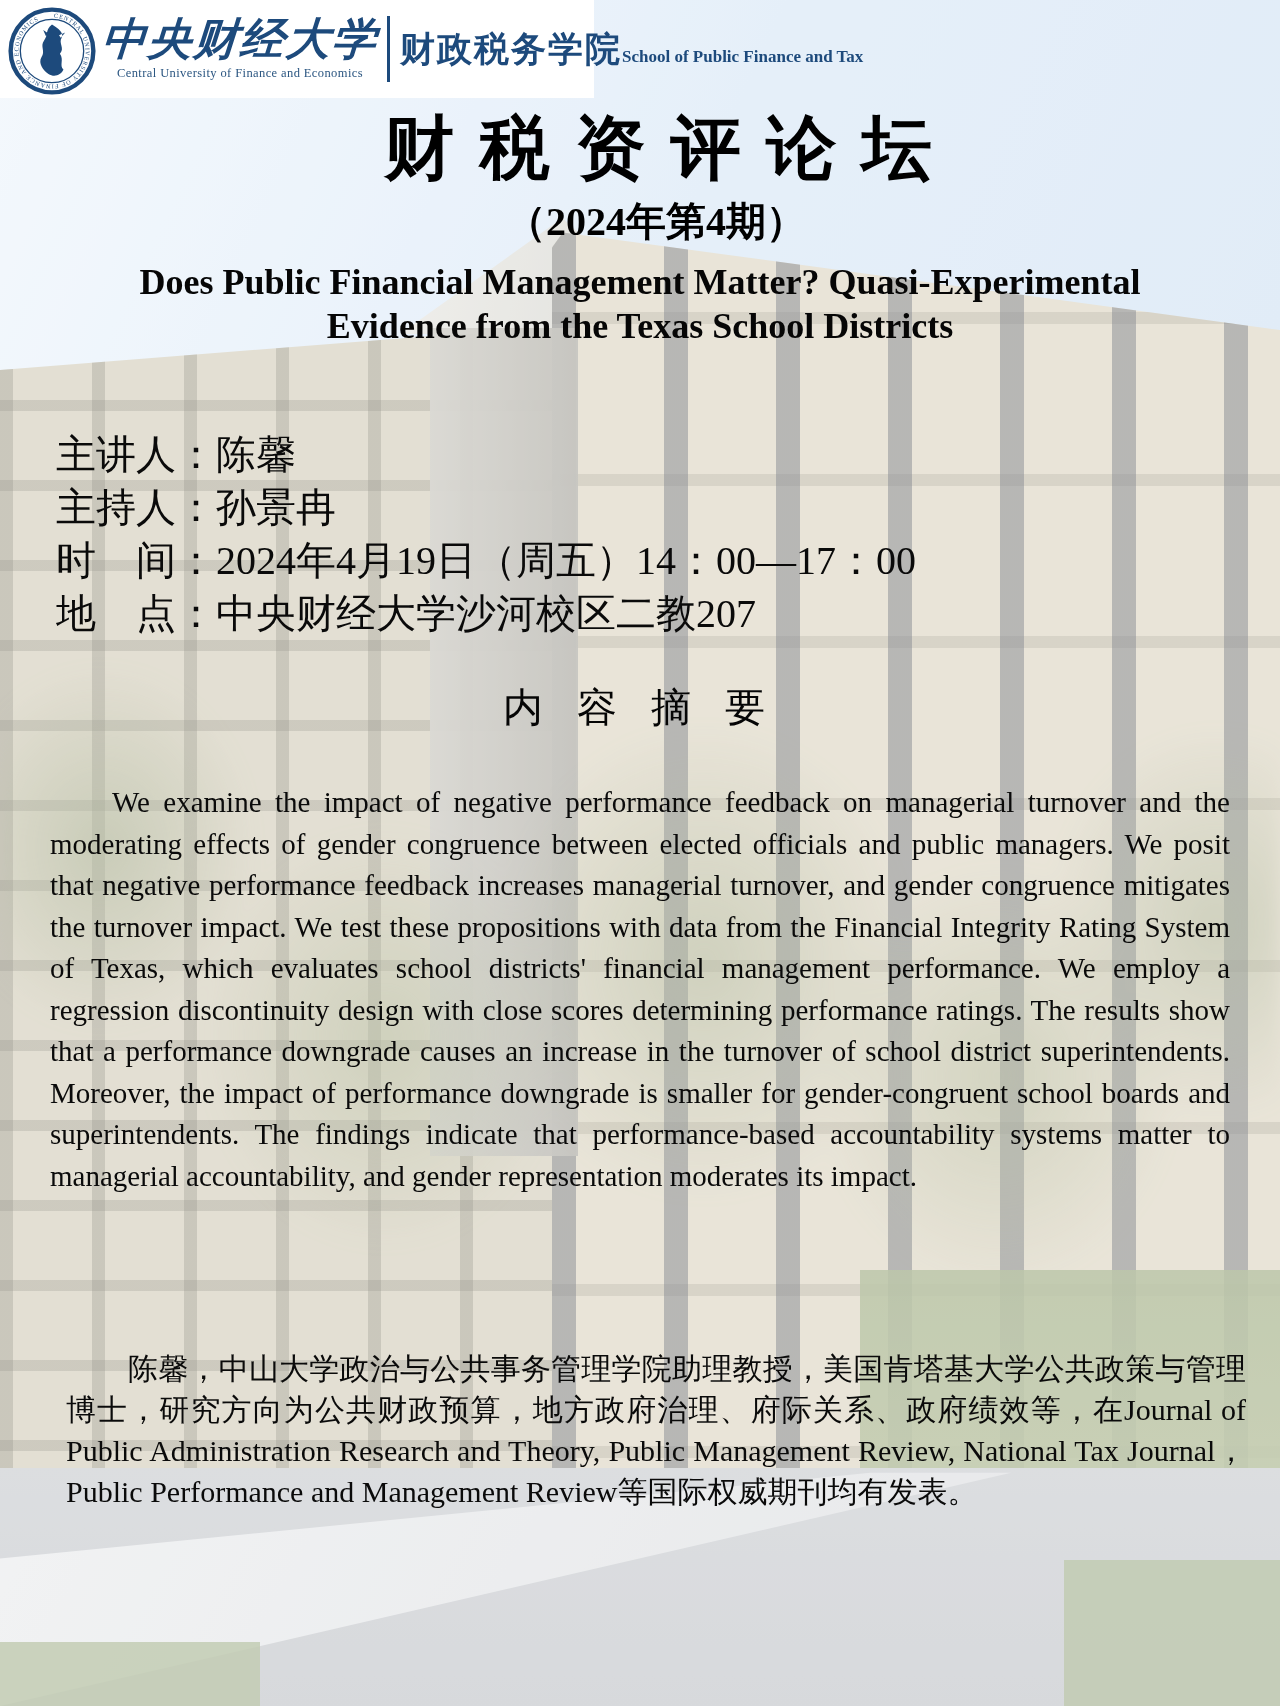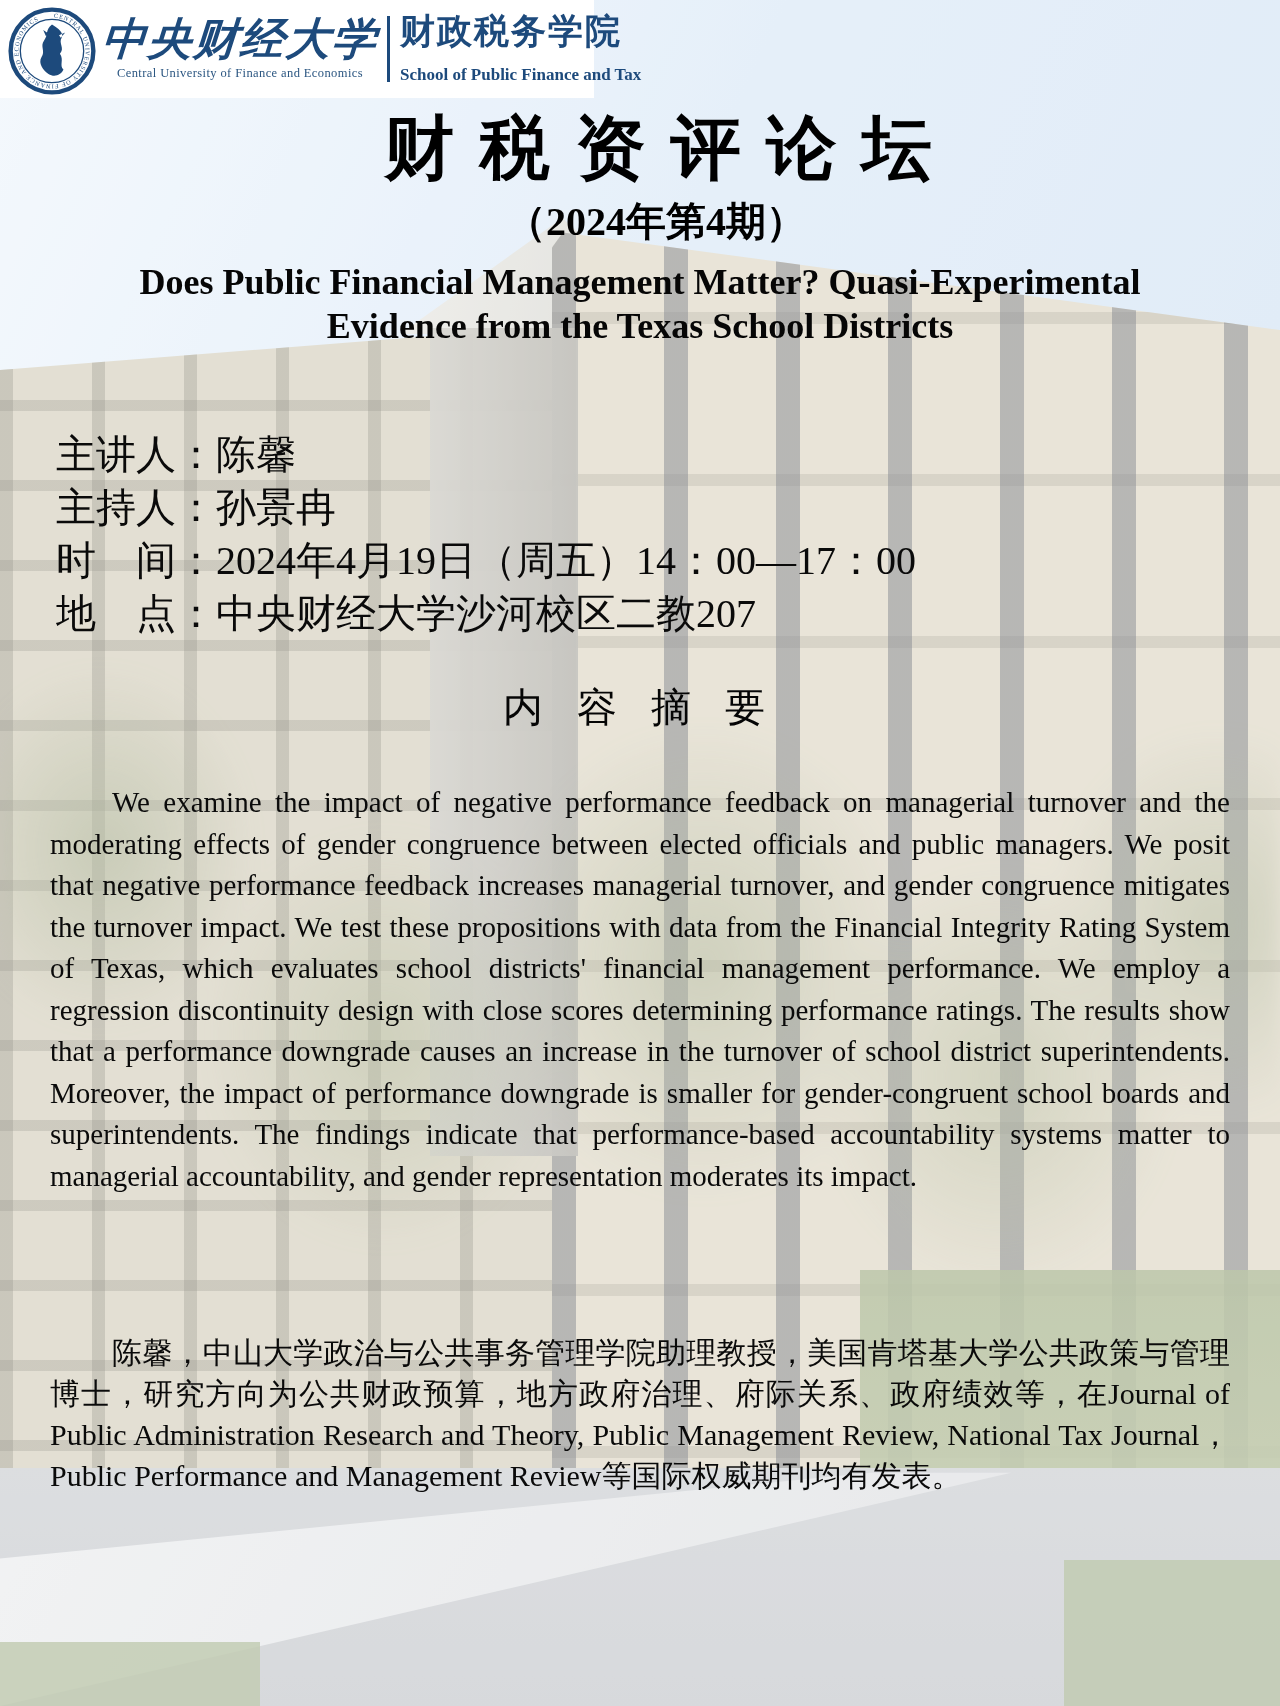--- a/index.html
+++ b/index.html
@@ -48,21 +48,21 @@
 
   
   .brandbar{position:absolute;left:0;top:0;width:594px;height:98px;background:#ffffff;
             display:flex;align-items:center;z-index:6;}
   .seal{width:88px;height:88px;margin:4px 4px 0 8px;flex:0 0 auto;}
   .uni{display:flex;flex-direction:column;align-items:center;margin-left:2px;}
   .uni-cn{font-size:44px;font-weight:bold;font-style:italic;color:#1d4a7c;
           letter-spacing:2px;line-height:1.05;transform:skewX(-4deg);white-space:nowrap;}
   .uni-en{font-size:12.5px;color:#2a5580;letter-spacing:.4px;margin-top:2px;white-space:nowrap;}
   .divider{width:3px;height:66px;background:#1d4a7c;margin:0 10px 0 9px;flex:0 0 auto;}
-  .school{display:flex;flex-direction:column;}
+  .school{display:flex;flex-direction:row;}
   .school-cn{font-family:"Liberation Sans","DejaVu Sans",sans-serif;font-size:35px;
              font-weight:bold;color:#1d4a7c;letter-spacing:2px;line-height:1.05;white-space:nowrap;}
   .school-en{font-size:17px;font-weight:bold;color:#1d4a7c;margin-top:16px;white-space:nowrap;}
 
   
   .forum-title{position:absolute;top:102px;left:0;width:100%;margin:0;text-align:center;
                font-size:70px;font-weight:bold;color:#000;letter-spacing:4px;z-index:4;white-space:nowrap;padding-left:20px;}
   .issue{position:absolute;top:194px;left:0;width:100%;text-align:center;
          font-size:40px;font-weight:bold;color:#000;z-index:4;padding-left:16px;}
   .talk-title{position:absolute;top:260px;left:0;width:100%;margin:0;text-align:center;
@@ -70,21 +70,21 @@
 
   
   .info{position:absolute;top:428px;left:56px;z-index:4;font-size:40px;line-height:53px;}
   .info .row{white-space:nowrap;}
 
   
   .abs-heading{position:absolute;top:680px;left:0;width:100%;margin:0;text-align:center;
                font-size:40px;font-weight:normal;letter-spacing:12px;color:#050505;z-index:4;}
   .abs-body{position:absolute;top:782px;left:50px;width:1180px;margin:0;z-index:4;
             font-size:29px;line-height:41.5px;text-align:justify;text-indent:62px;color:#0a0a0a;}
-  .bio-body{position:absolute;top:1332px;left:50px;width:1180px;margin:0;z-index:4;
+  .bio-body{position:absolute;top:1332px;left:50px;width:1180px;margin:16px;z-index:4;
             font-size:30px;line-height:41px;text-align:justify;text-indent:62px;color:#0a0a0a;}
 </style>
 </head>
 <body>
 
 <div class="poster">
 
   <div class="bg">
     <div class="sky"></div>
     <div class="facade-left"></div>

